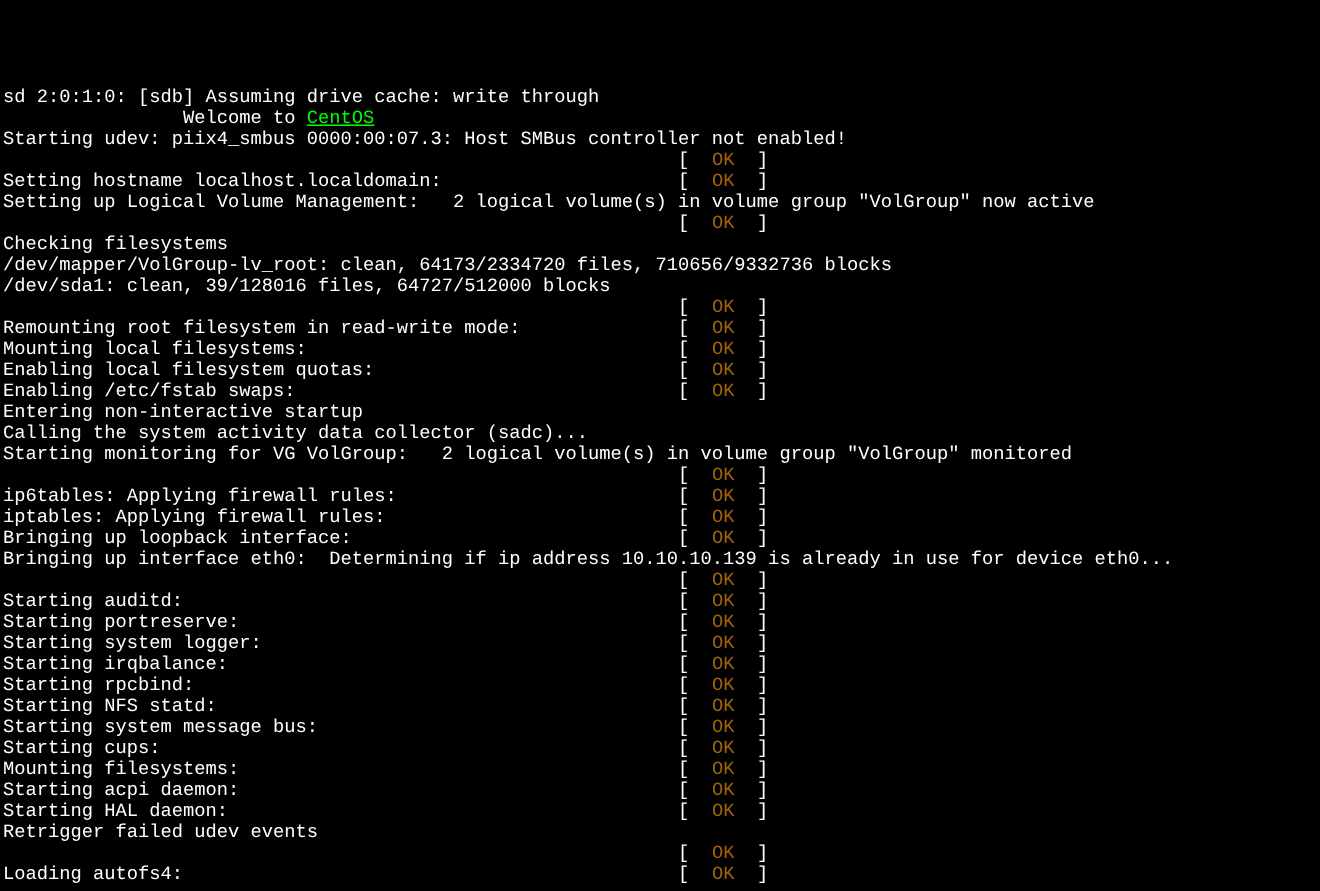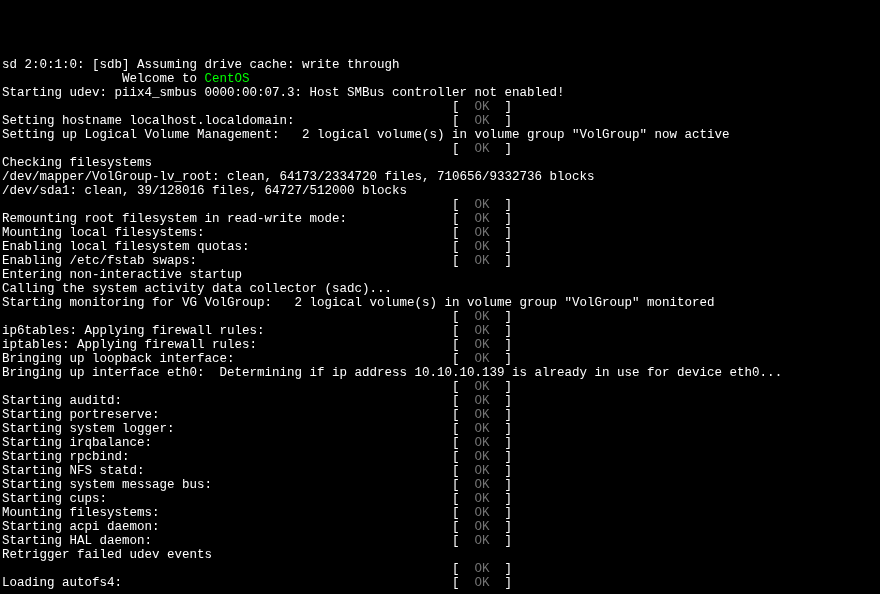--- a/index.html
+++ b/index.html
@@ -17,26 +17,27 @@
       height: 594px;
       overflow: hidden;
       padding: 2px;
       white-space: pre;
     }
     .line {
       height: 14px;
     }
     .green {
       color: #0f0;
+      text-decoration: underline;
     }
     .status {
       color: #fff;
     }
     .ok {
-      color: #737373;
+      color: #a16207;
     }
   </style>
 </head>
 <body>
 
 
 
 <div id="terminal"><div class="line"><span>sd 2:0:1:0: [sdb] Assuming drive cache: write through</span></div><div class="line"><span>                Welcome to </span><span class="green">CentOS</span></div><div class="line"><span>Starting udev: piix4_smbus 0000:00:07.3: Host SMBus controller not enabled!</span></div><div class="line"><span>                                                            </span><span class="status">[  </span><span class="ok">OK</span><span class="status">  ]</span></div><div class="line"><span>Setting hostname localhost.localdomain:                     </span><span class="status">[  </span><span class="ok">OK</span><span class="status">  ]</span></div><div class="line"><span>Setting up Logical Volume Management:   2 logical volume(s) in volume group "VolGroup" now active</span></div><div class="line"><span>                                                            </span><span class="status">[  </span><span class="ok">OK</span><span class="status">  ]</span></div><div class="line"><span>Checking filesystems</span></div><div class="line"><span>/dev/mapper/VolGroup-lv_root: clean, 64173/2334720 files, 710656/9332736 blocks</span></div><div class="line"><span>/dev/sda1: clean, 39/128016 files, 64727/512000 blocks</span></div><div class="line"><span>                                                            </span><span class="status">[  </span><span class="ok">OK</span><span class="status">  ]</span></div><div class="line"><span>Remounting root filesystem in read-write mode:              </span><span class="status">[  </span><span class="ok">OK</span><span class="status">  ]</span></div><div class="line"><span>Mounting local filesystems:                                 </span><span class="status">[  </span><span class="ok">OK</span><span class="status">  ]</span></div><div class="line"><span>Enabling local filesystem quotas:                           </span><span class="status">[  </span><span class="ok">OK</span><span class="status">  ]</span></div><div class="line"><span>Enabling /etc/fstab swaps:                                  </span><span class="status">[  </span><span class="ok">OK</span><span class="status">  ]</span></div><div class="line"><span>Entering non-interactive startup</span></div><div class="line"><span>Calling the system activity data collector (sadc)...</span></div><div class="line"><span>Starting monitoring for VG VolGroup:   2 logical volume(s) in volume group "VolGroup" monitored</span></div><div class="line"><span>                                                            </span><span class="status">[  </span><span class="ok">OK</span><span class="status">  ]</span></div><div class="line"><span>ip6tables: Applying firewall rules:                         </span><span class="status">[  </span><span class="ok">OK</span><span class="status">  ]</span></div><div class="line"><span>iptables: Applying firewall rules:                          </span><span class="status">[  </span><span class="ok">OK</span><span class="status">  ]</span></div><div class="line"><span>Bringing up loopback interface:                             </span><span class="status">[  </span><span class="ok">OK</span><span class="status">  ]</span></div><div class="line"><span>Bringing up interface eth0:  Determining if ip address 10.10.10.139 is already in use for device eth0...</span></div><div class="line"><span>                                                            </span><span class="status">[  </span><span class="ok">OK</span><span class="status">  ]</span></div><div class="line"><span>Starting auditd:                                            </span><span class="status">[  </span><span class="ok">OK</span><span class="status">  ]</span></div><div class="line"><span>Starting portreserve:                                       </span><span class="status">[  </span><span class="ok">OK</span><span class="status">  ]</span></div><div class="line"><span>Starting system logger:                                     </span><span class="status">[  </span><span class="ok">OK</span><span class="status">  ]</span></div><div class="line"><span>Starting irqbalance:                                        </span><span class="status">[  </span><span class="ok">OK</span><span class="status">  ]</span></div><div class="line"><span>Starting rpcbind:                                           </span><span class="status">[  </span><span class="ok">OK</span><span class="status">  ]</span></div><div class="line"><span>Starting NFS statd:                                         </span><span class="status">[  </span><span class="ok">OK</span><span class="status">  ]</span></div><div class="line"><span>Starting system message bus:                                </span><span class="status">[  </span><span class="ok">OK</span><span class="status">  ]</span></div><div class="line"><span>Starting cups:                                              </span><span class="status">[  </span><span class="ok">OK</span><span class="status">  ]</span></div><div class="line"><span>Mounting filesystems:                                       </span><span class="status">[  </span><span class="ok">OK</span><span class="status">  ]</span></div><div class="line"><span>Starting acpi daemon:                                       </span><span class="status">[  </span><span class="ok">OK</span><span class="status">  ]</span></div><div class="line"><span>Starting HAL daemon:                                        </span><span class="status">[  </span><span class="ok">OK</span><span class="status">  ]</span></div><div class="line"><span>Retrigger failed udev events</span></div><div class="line"><span>                                                            </span><span class="status">[  </span><span class="ok">OK</span><span class="status">  ]</span></div><div class="line"><span>Loading autofs4:                                            </span><span class="status">[  </span><span class="ok">OK</span><span class="status">  ]</span></div></div>
 
 

